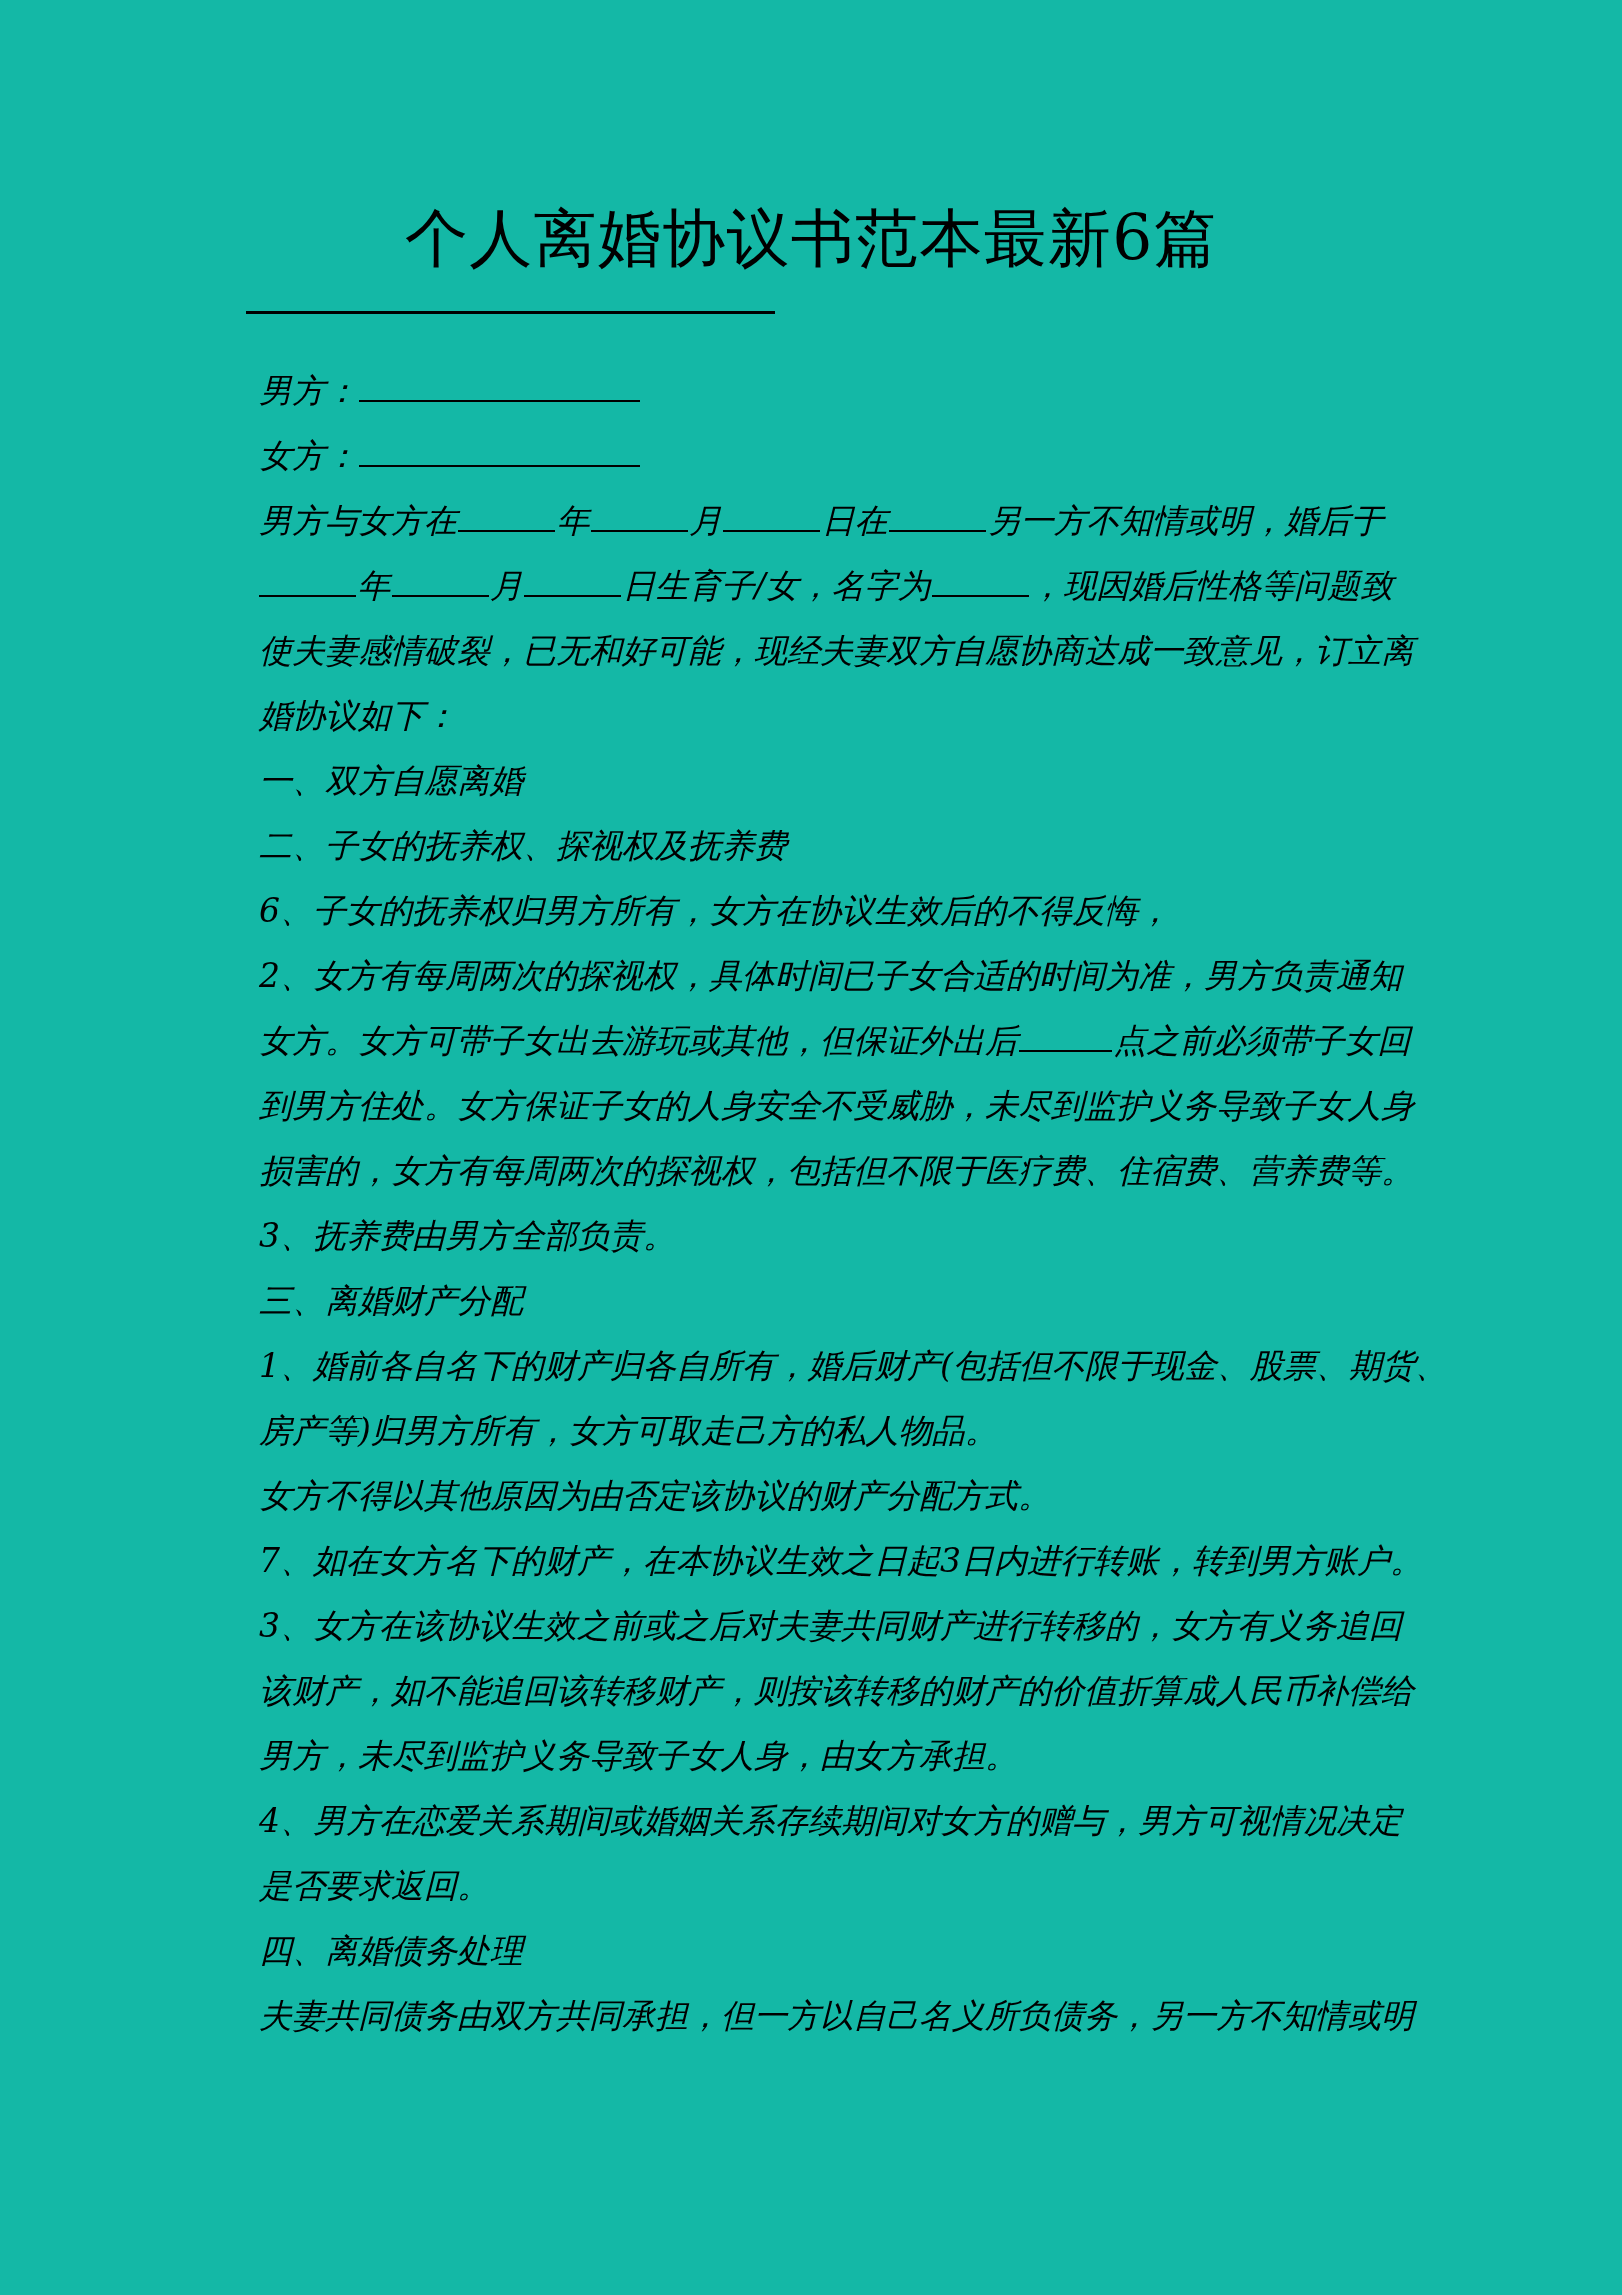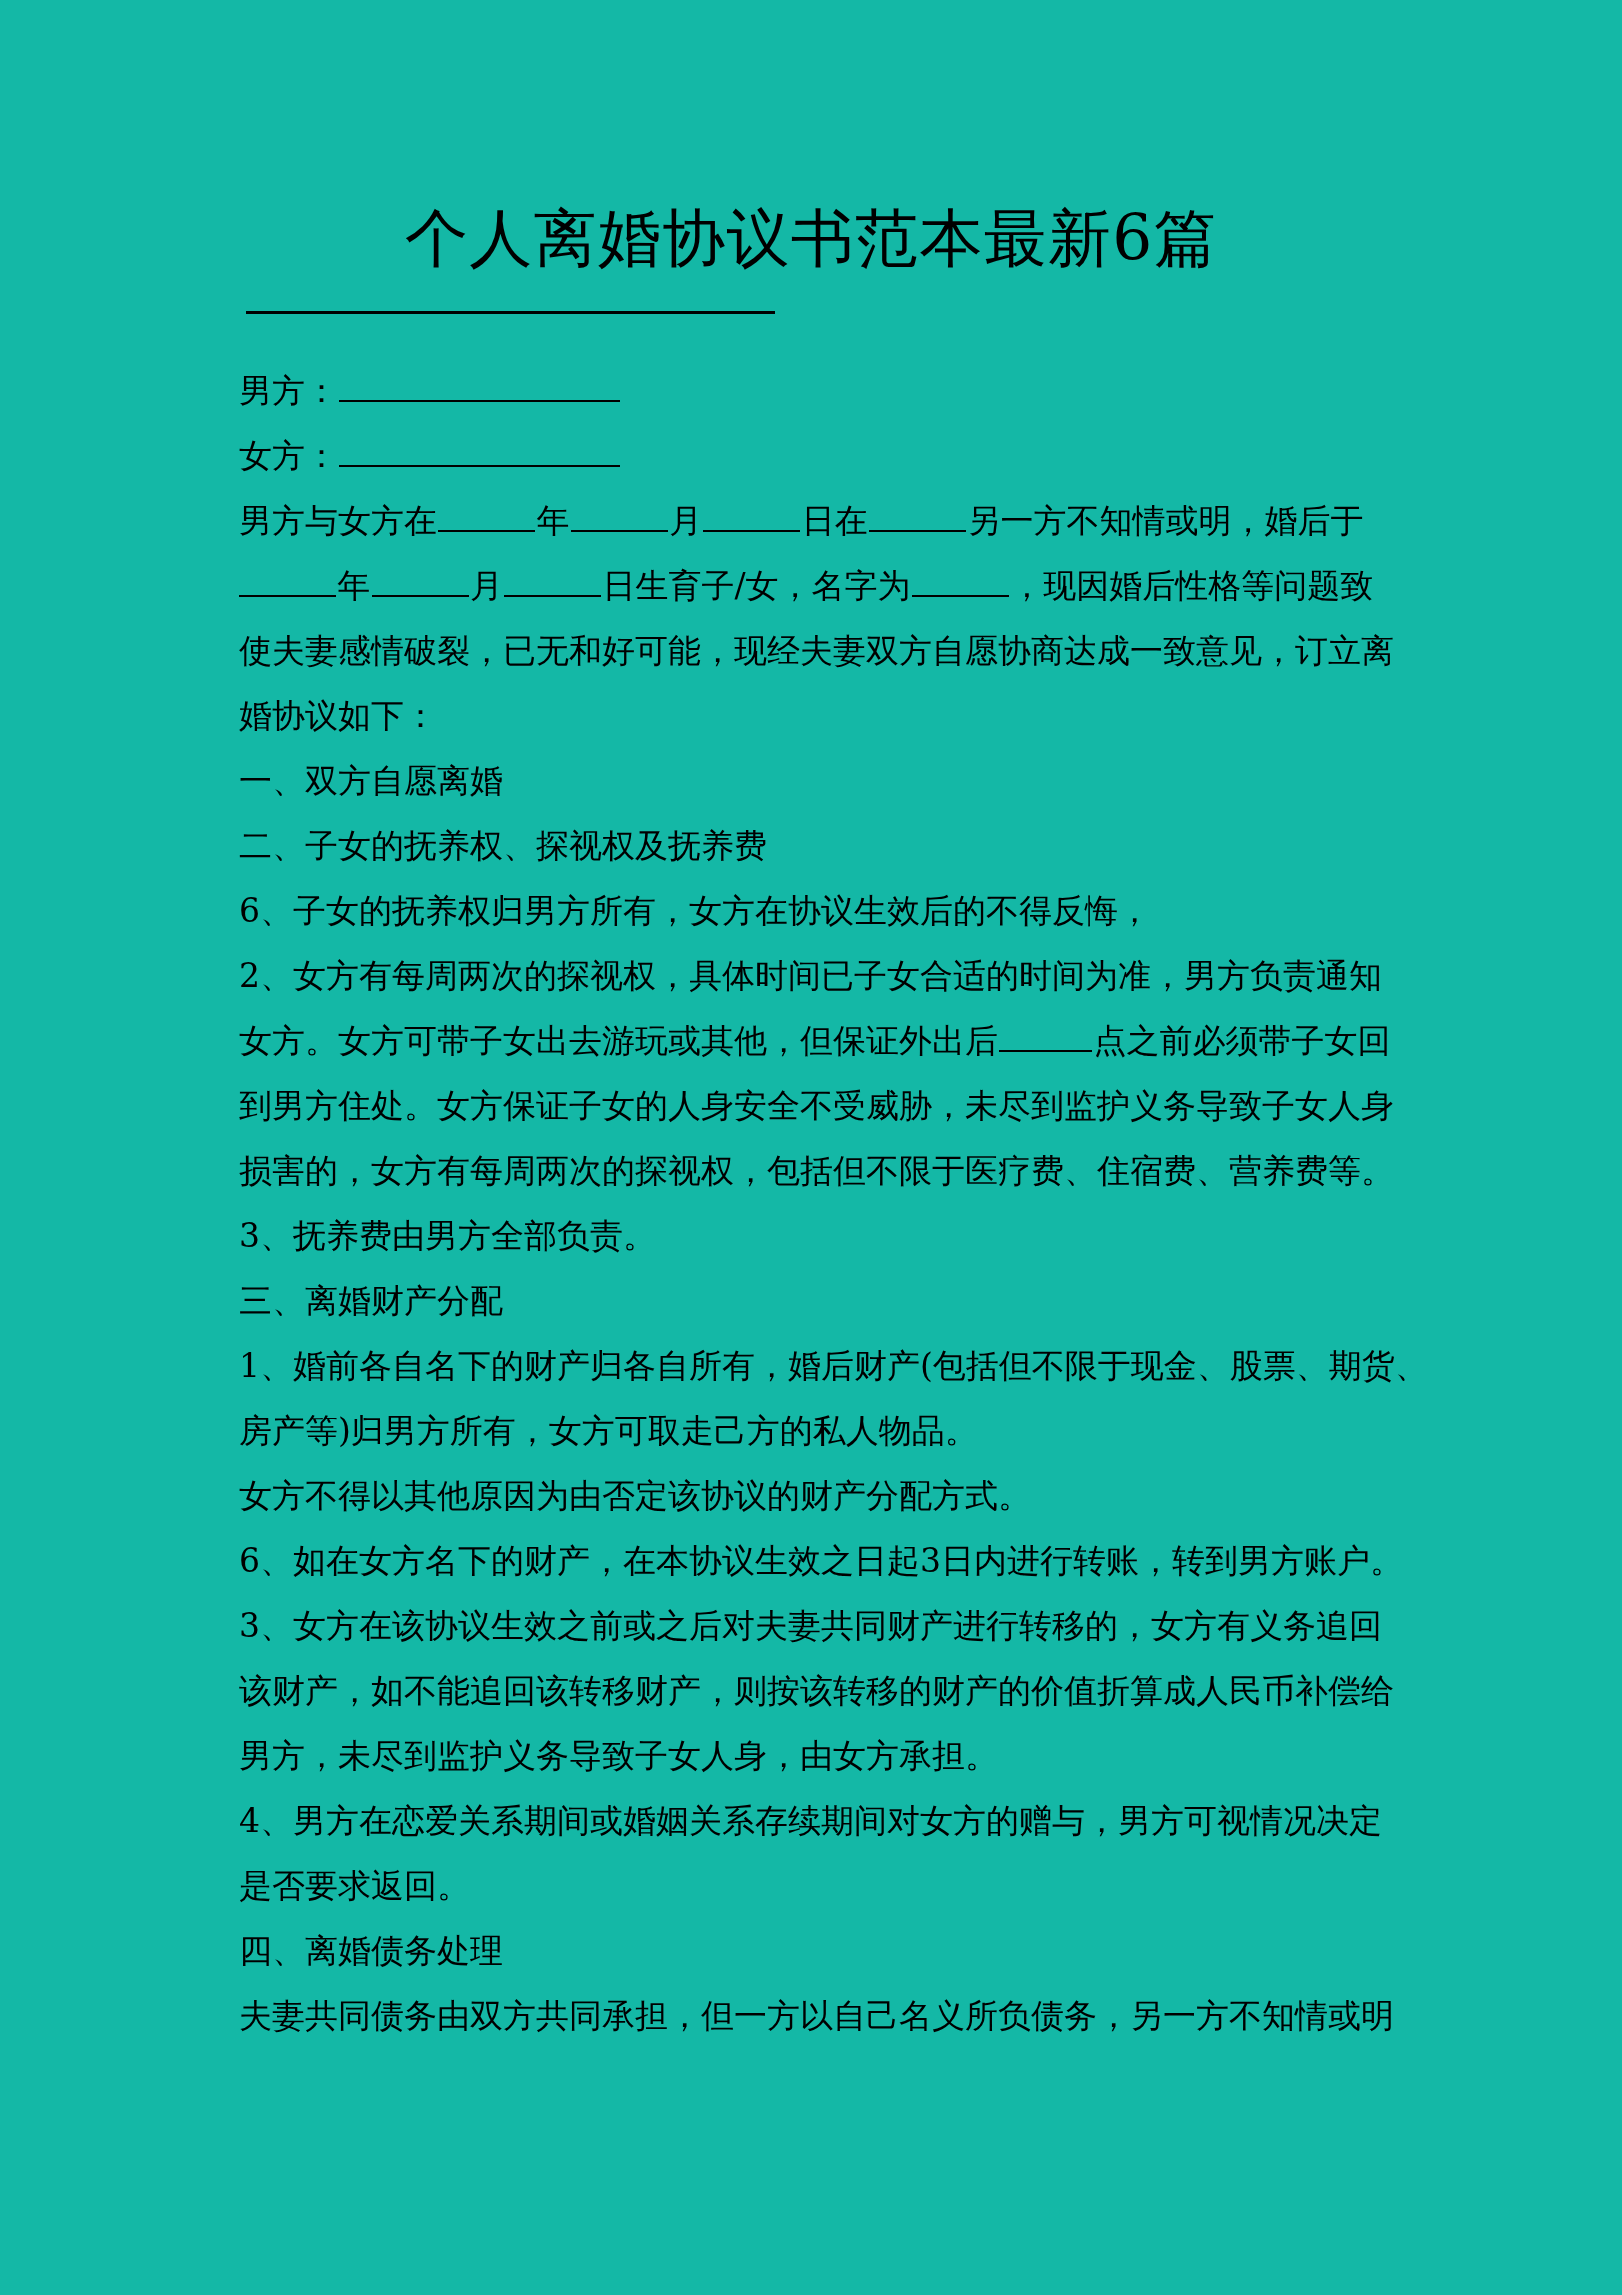--- a/index.html
+++ b/index.html
@@ -2,21 +2,21 @@
 <html style="font-size:10.5px"><head>
 <meta charset="utf-8">
 <style>
   html, body { margin: 0; padding: 0; background: #ffffff; }
   body { width: 1623px; height: 2295px; position: relative; overflow: hidden;
          font-family: "DejaVu Serif", "Liberation Serif", serif; color: #000; }
   .page { position: absolute; left: 0; top: 0; width: 1623px; height: 2295px; background: #14b8a6; }
   .title { position: absolute; left: 0; width: 1623px; top: 196px; text-align: center;
            font-size: 63px; line-height: 85px; letter-spacing: 1.3px; }
   .rule-seg { position: absolute; top: 311px; height: 2.6px; background:#000; }
-  .content { position: absolute; left: 239px; top: 358px; width: 1139px; }
+  .content { position: absolute; left: 259px; top: 358px; width: 1139px; font-style: italic; }
   .line { font-size: 33px; line-height: 65px; height: 65px; white-space: nowrap;
           letter-spacing: 0px; }
   .justify { text-align: justify; text-align-last: justify; width: 1139px; }
   .blank { display: inline-block; border-bottom: 2px solid #000; height: 26px;
            vertical-align: baseline; margin: 0 1.3px; }
   .b-long { width: 281px; }
   .b-short { width: 97px; }
   .b-mid { width: 93px; }
 </style>
 </head>
@@ -56,21 +56,21 @@
       <span>女方。女方可带子女出去游玩或其他，但保证外出后</span><span class="blank b-mid"></span><span>点之前必须带子女回</span>
     </div>
     <div class="line justify">到男方住处。女方保证子女的人身安全不受威胁，未尽到监护义务导致子女人身</div>
     <div class="line justify">损害的，女方有每周两次的探视权，包括但不限于医疗费、住宿费、营养费等。</div>
     <div class="line">3、抚养费由男方全部负责。</div>
 
     <div class="line">三、离婚财产分配</div>
     <div class="line justify">1、婚前各自名下的财产归各自所有，婚后财产(包括但不限于现金、股票、期货、</div>
     <div class="line">房产等)归男方所有，女方可取走己方的私人物品。</div>
     <div class="line">女方不得以其他原因为由否定该协议的财产分配方式。</div>
-    <div class="line justify">6、如在女方名下的财产，在本协议生效之日起3日内进行转账，转到男方账户。</div>
+    <div class="line justify">7、如在女方名下的财产，在本协议生效之日起3日内进行转账，转到男方账户。</div>
     <div class="line justify">3、女方在该协议生效之前或之后对夫妻共同财产进行转移的，女方有义务追回</div>
     <div class="line justify">该财产，如不能追回该转移财产，则按该转移的财产的价值折算成人民币补偿给</div>
     <div class="line">男方，未尽到监护义务导致子女人身，由女方承担。</div>
     <div class="line justify">4、男方在恋爱关系期间或婚姻关系存续期间对女方的赠与，男方可视情况决定</div>
     <div class="line">是否要求返回。</div>
 
     <div class="line">四、离婚债务处理</div>
     <div class="line justify">夫妻共同债务由双方共同承担，但一方以自己名义所负债务，另一方不知情或明</div>
 
   </div>

